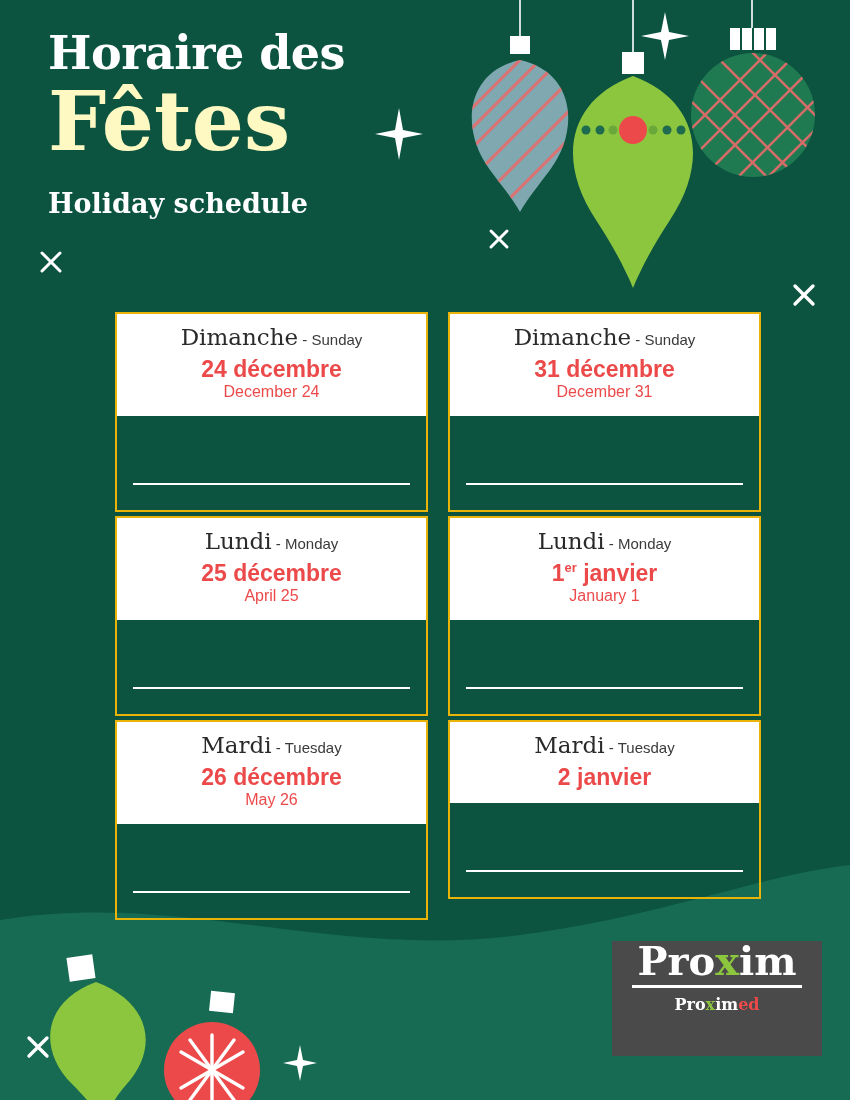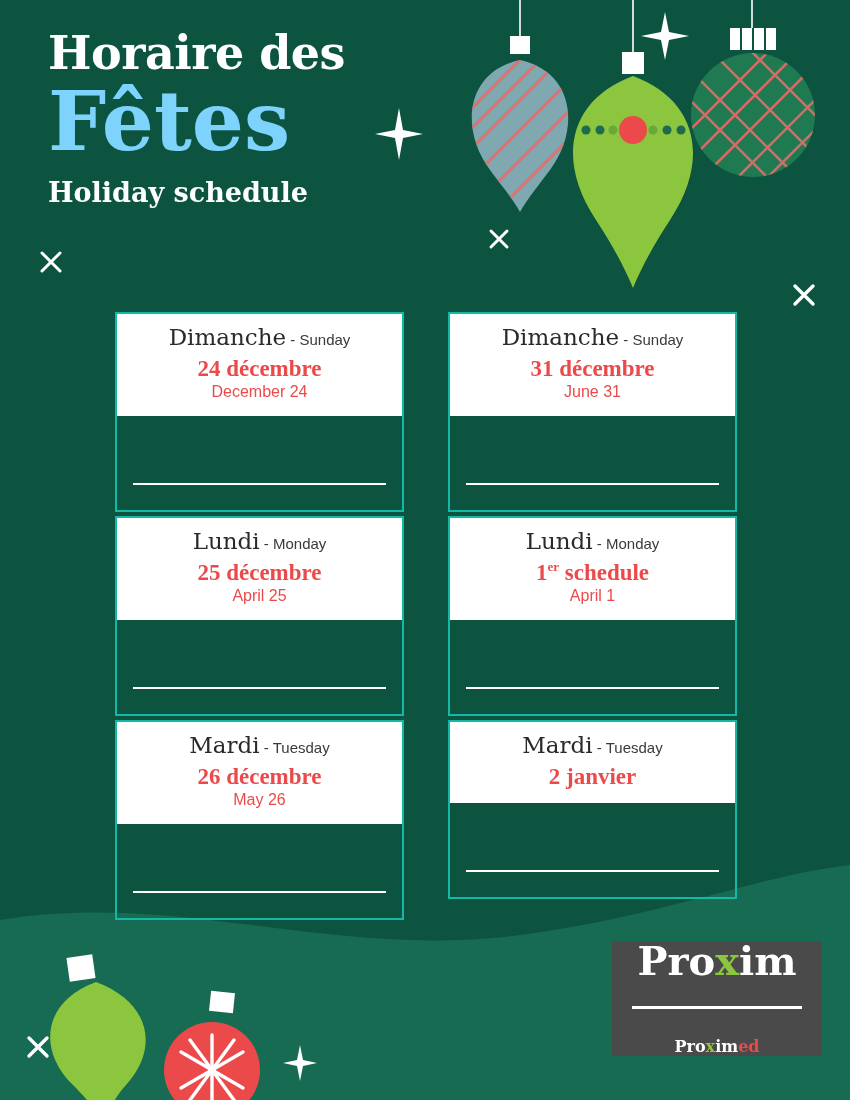--- a/index.html
+++ b/index.html
@@ -32,30 +32,30 @@
     font-weight: bold;
     font-size: 46px;
     color: #ffffff;
     letter-spacing: -0.5px;
     line-height: 1.0;
   }
   .title-line2 {
     font-family: "DejaVu Serif", serif;
     font-weight: bold;
     font-size: 82px;
-    color: #7dd3fc;
+    color: #fef9c3;
     line-height: 1.05;
     margin-top: 2px;
   }
   .subtitle {
     font-family: "DejaVu Serif", serif;
     font-weight: bold;
     font-size: 27px;
     color: #ffffff;
-    margin-top: 13px;
+    margin-top: 24px;
   }
 
   
   .ornaments {
     position: absolute;
     left: 380px; top: 0;
     width: 470px; height: 300px;
     z-index: 4;
   }
   .bottom-ornaments {
@@ -70,22 +70,22 @@
 
   
   .cards {
     position: absolute;
     left: 0; top: 312px;
     width: 850px;
     z-index: 5;
   }
   .card {
     position: absolute;
-    width: 289px;
-    border: 2px solid #14b8a6;
+    width: 313px;
+    border: 2px solid #eab308;
     background: transparent;
   }
   .card-head {
     background: #ffffff;
     padding: 12px 10px 13px 10px;
     text-align: center;
   }
   .day-line {
     line-height: 1;
     margin-bottom: 7px;
@@ -95,21 +95,21 @@
     font-family: "DejaVu Serif", serif;
     font-size: 23px;
     color: #2a2a2a;
   }
   .day-en {
     font-family: "Liberation Sans", sans-serif;
     font-size: 15px;
     color: #3a3a3a;
   }
   .date-fr {
-    font-family: Liberation Serif, serif;
+    font-family: Liberation Sans, sans-serif;
     font-weight: bold;
     font-size: 23px;
     color: #ec4a4a;
     line-height: 1.15;
   }
   .date-fr sup { font-size: 13px; }
   .date-en {
     font-family: "Liberation Sans", sans-serif;
     font-size: 16px;
     color: #ec4a4a;
@@ -130,21 +130,21 @@
   
   .logo-box {
     position: absolute;
     left: 612px; top: 941px;
     width: 210px; height: 115px;
     background: #4a4a4a;
     z-index: 7;
     display: flex;
     flex-direction: column;
     align-items: center;
-    justify-content: space-between;
+    justify-content: flex-start;
   }
   .logo-main {
     font-family: "DejaVu Serif", serif;
     font-weight: bold;
     font-size: 40px;
     color: #ffffff;
     letter-spacing: 0px;
     line-height: 1;
     position: relative;
   }
@@ -292,21 +292,21 @@
       <div class="write-line"></div>
     </div>
   </div>
 
   <div class="card" style="left:448px; top:0px;">
     <div class="card-head">
       <div class="day-line">
         <span class="day-fr">Dimanche</span><span class="day-en"> - </span><span class="day-en">Sunday</span>
       </div>
       <div class="date-fr">31 décembre</div>
-      <div class="date-en">June 31</div>
+      <div class="date-en">December 31</div>
     </div>
     <div class="card-body">
       <div class="write-line"></div>
     </div>
   </div>
 
   <div class="card" style="left:115px; top:204px;">
     <div class="card-head">
       <div class="day-line">
         <span class="day-fr">Lundi</span><span class="day-en"> - </span><span class="day-en">Monday</span>
@@ -317,22 +317,22 @@
     <div class="card-body">
       <div class="write-line"></div>
     </div>
   </div>
 
   <div class="card" style="left:448px; top:204px;">
     <div class="card-head">
       <div class="day-line">
         <span class="day-fr">Lundi</span><span class="day-en"> - </span><span class="day-en">Monday</span>
       </div>
-      <div class="date-fr"><span>1</span><sup>er</sup><span> schedule</span></div>
-      <div class="date-en">April 1</div>
+      <div class="date-fr"><span>1</span><sup>er</sup><span> janvier</span></div>
+      <div class="date-en">January 1</div>
     </div>
     <div class="card-body">
       <div class="write-line"></div>
     </div>
   </div>
 
   <div class="card" style="left:115px; top:408px;">
     <div class="card-head">
       <div class="day-line">
         <span class="day-fr">Mardi</span><span class="day-en"> - </span><span class="day-en">Tuesday</span>

